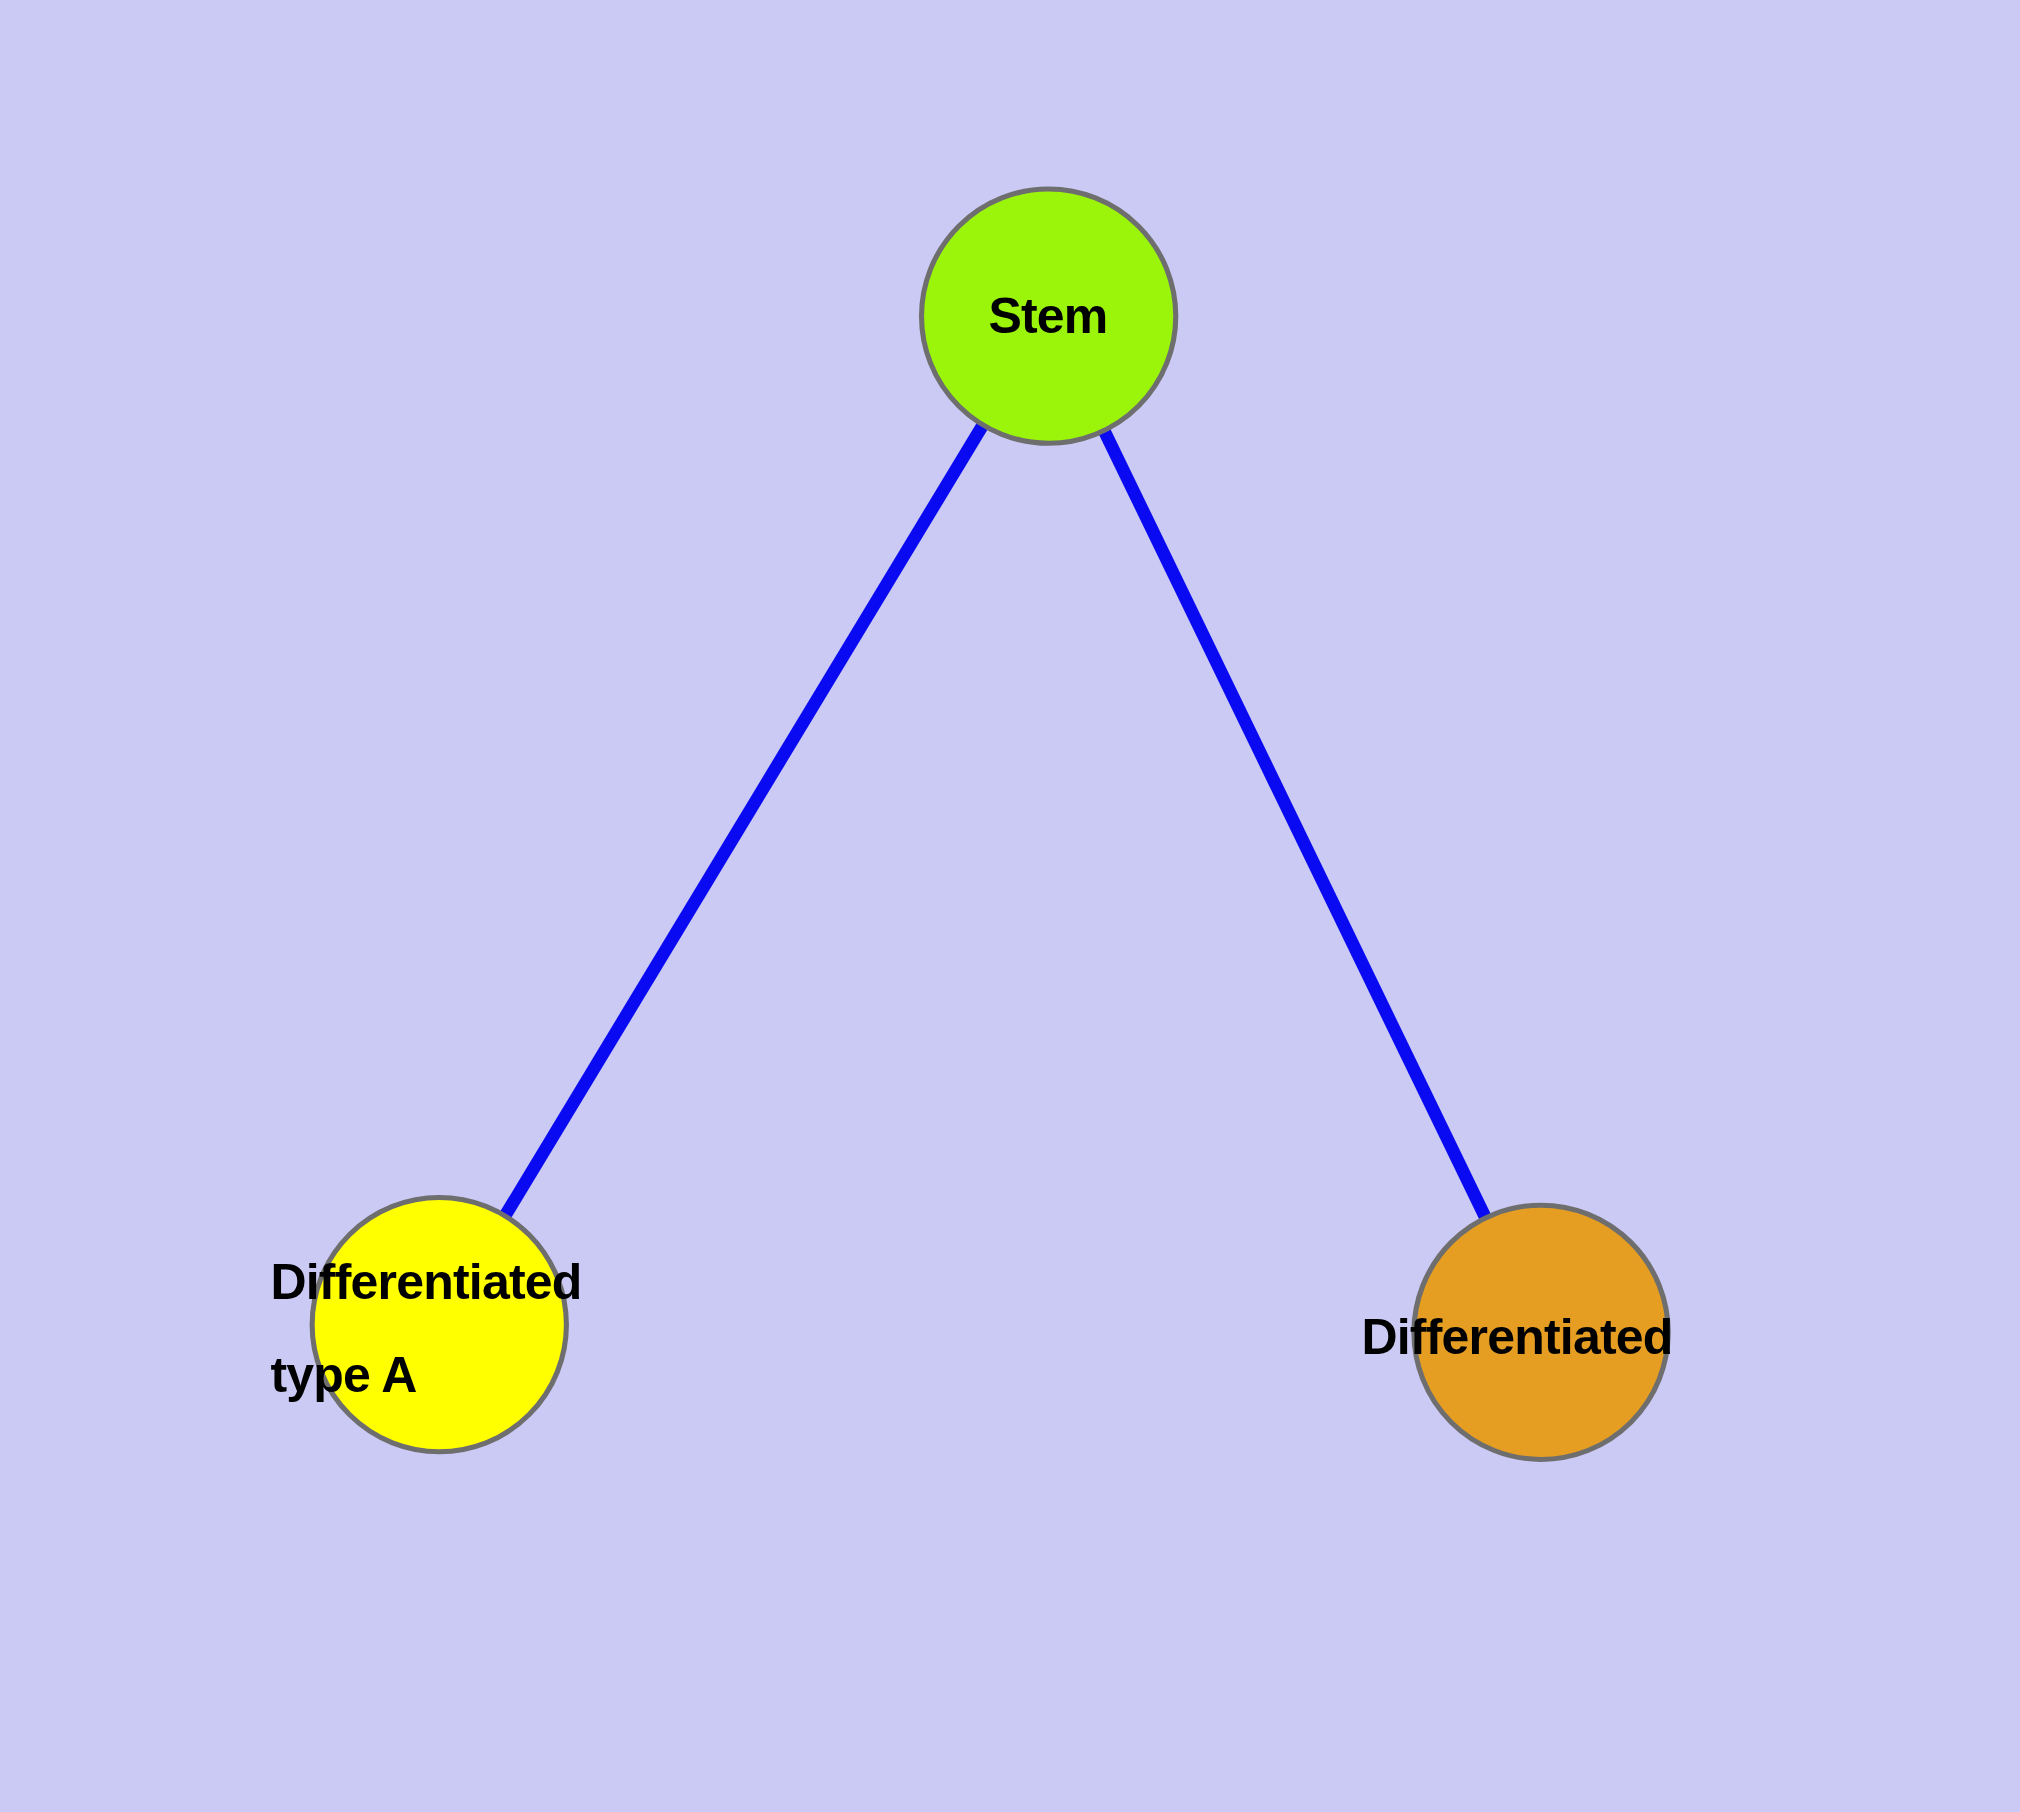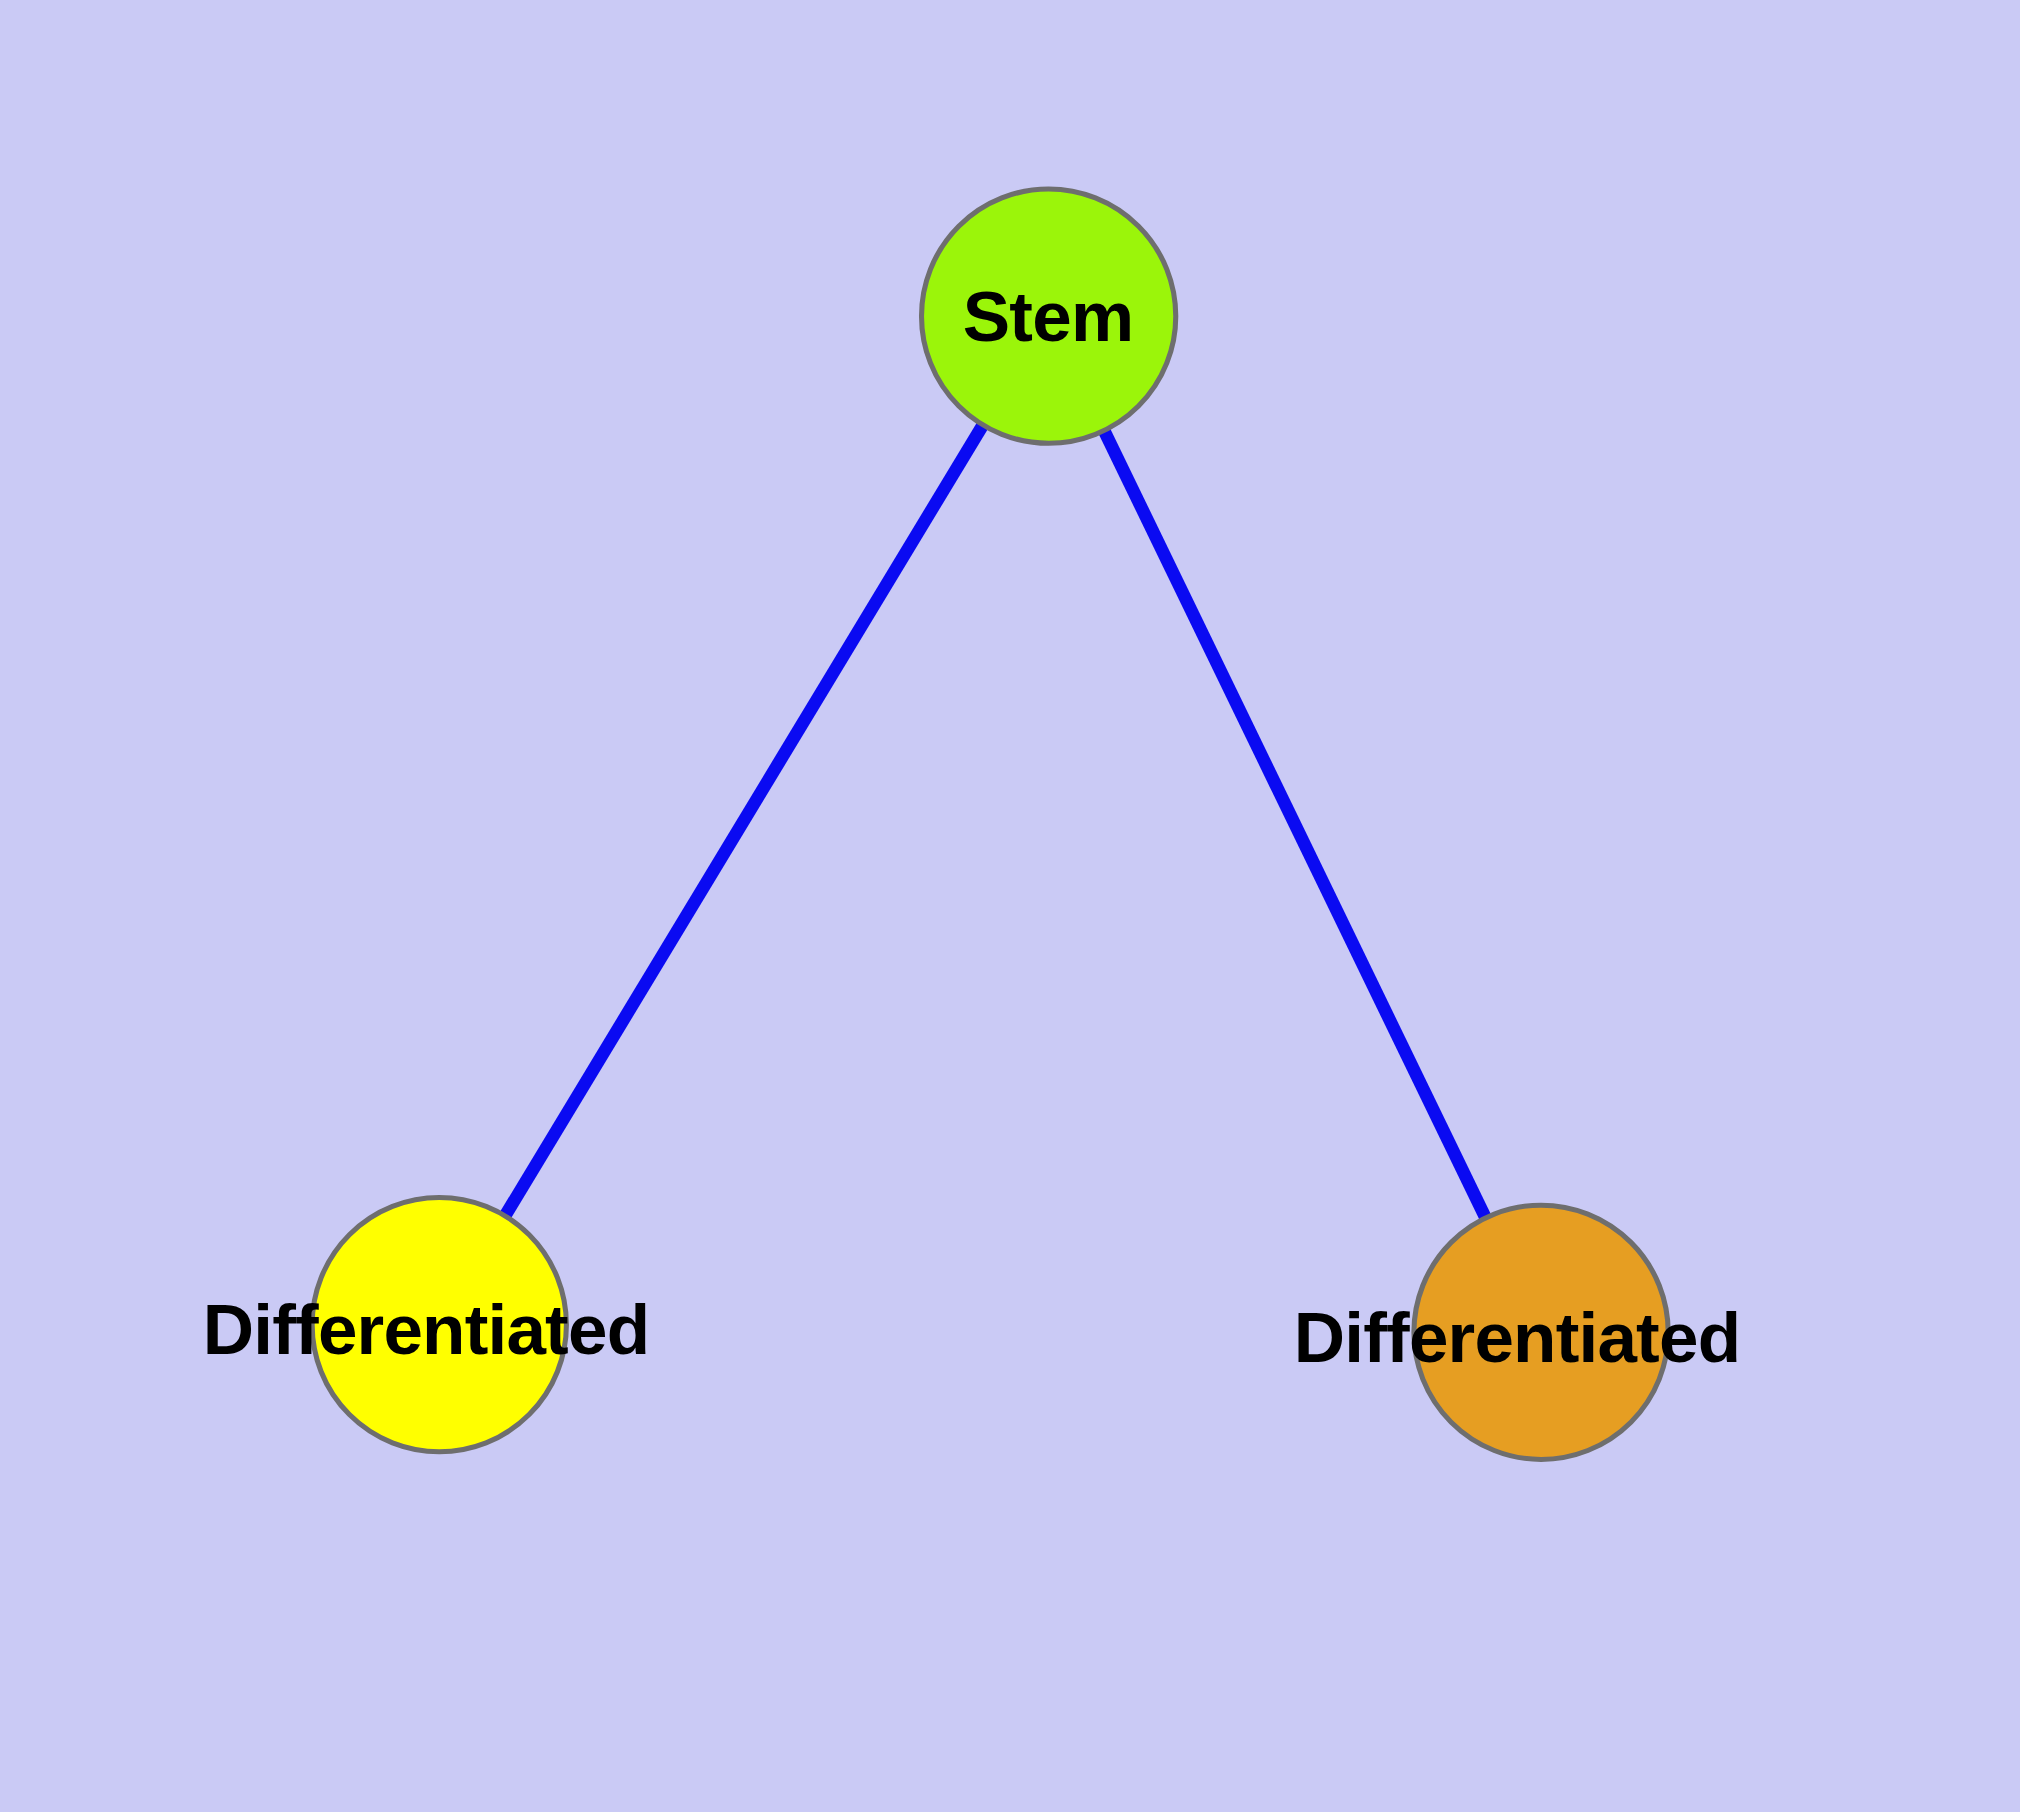--- a/index.html
+++ b/index.html
@@ -32,21 +32,21 @@
     fill: none;
   }
   .node-circle {
     stroke-width: 6px;
   }
   .node-label {
     position: absolute;
     transform: translate(-50%, -50%);
     color: #000000;
     font-weight: 700;
-    font-size: 71px;
+    font-size: 50px;
     line-height: 93px;
     white-space: nowrap;
     letter-spacing: -0.8px;
   }
   .node-label .line {
     display: block;
   }
 </style>
 </head>
 <body style="background: rgb(202, 202, 245);">
@@ -62,20 +62,21 @@
     <circle class="node-circle" cx="518" cy="1563" r="150" fill="#FFFF00" stroke="#6E6E6E"></circle>
     <circle class="node-circle" cx="1818" cy="1572" r="150" fill="#E69E22" stroke="#6E6E6E"></circle>
   </svg>
 
   <div class="node-label" style="left:1048px; top:316px;">
     <span class="line">Stem</span>
   </div>
 
   <div class="node-label" style="left:426px; top:1329px;">
     <span class="line">Differentiated</span>
+    <span class="line">type A</span>
   </div>
 
   <div class="node-label" style="left:1517px; top:1337px;">
     <span class="line">Differentiated</span>
   </div>
 
 </div>
 
 
 </body></html>

